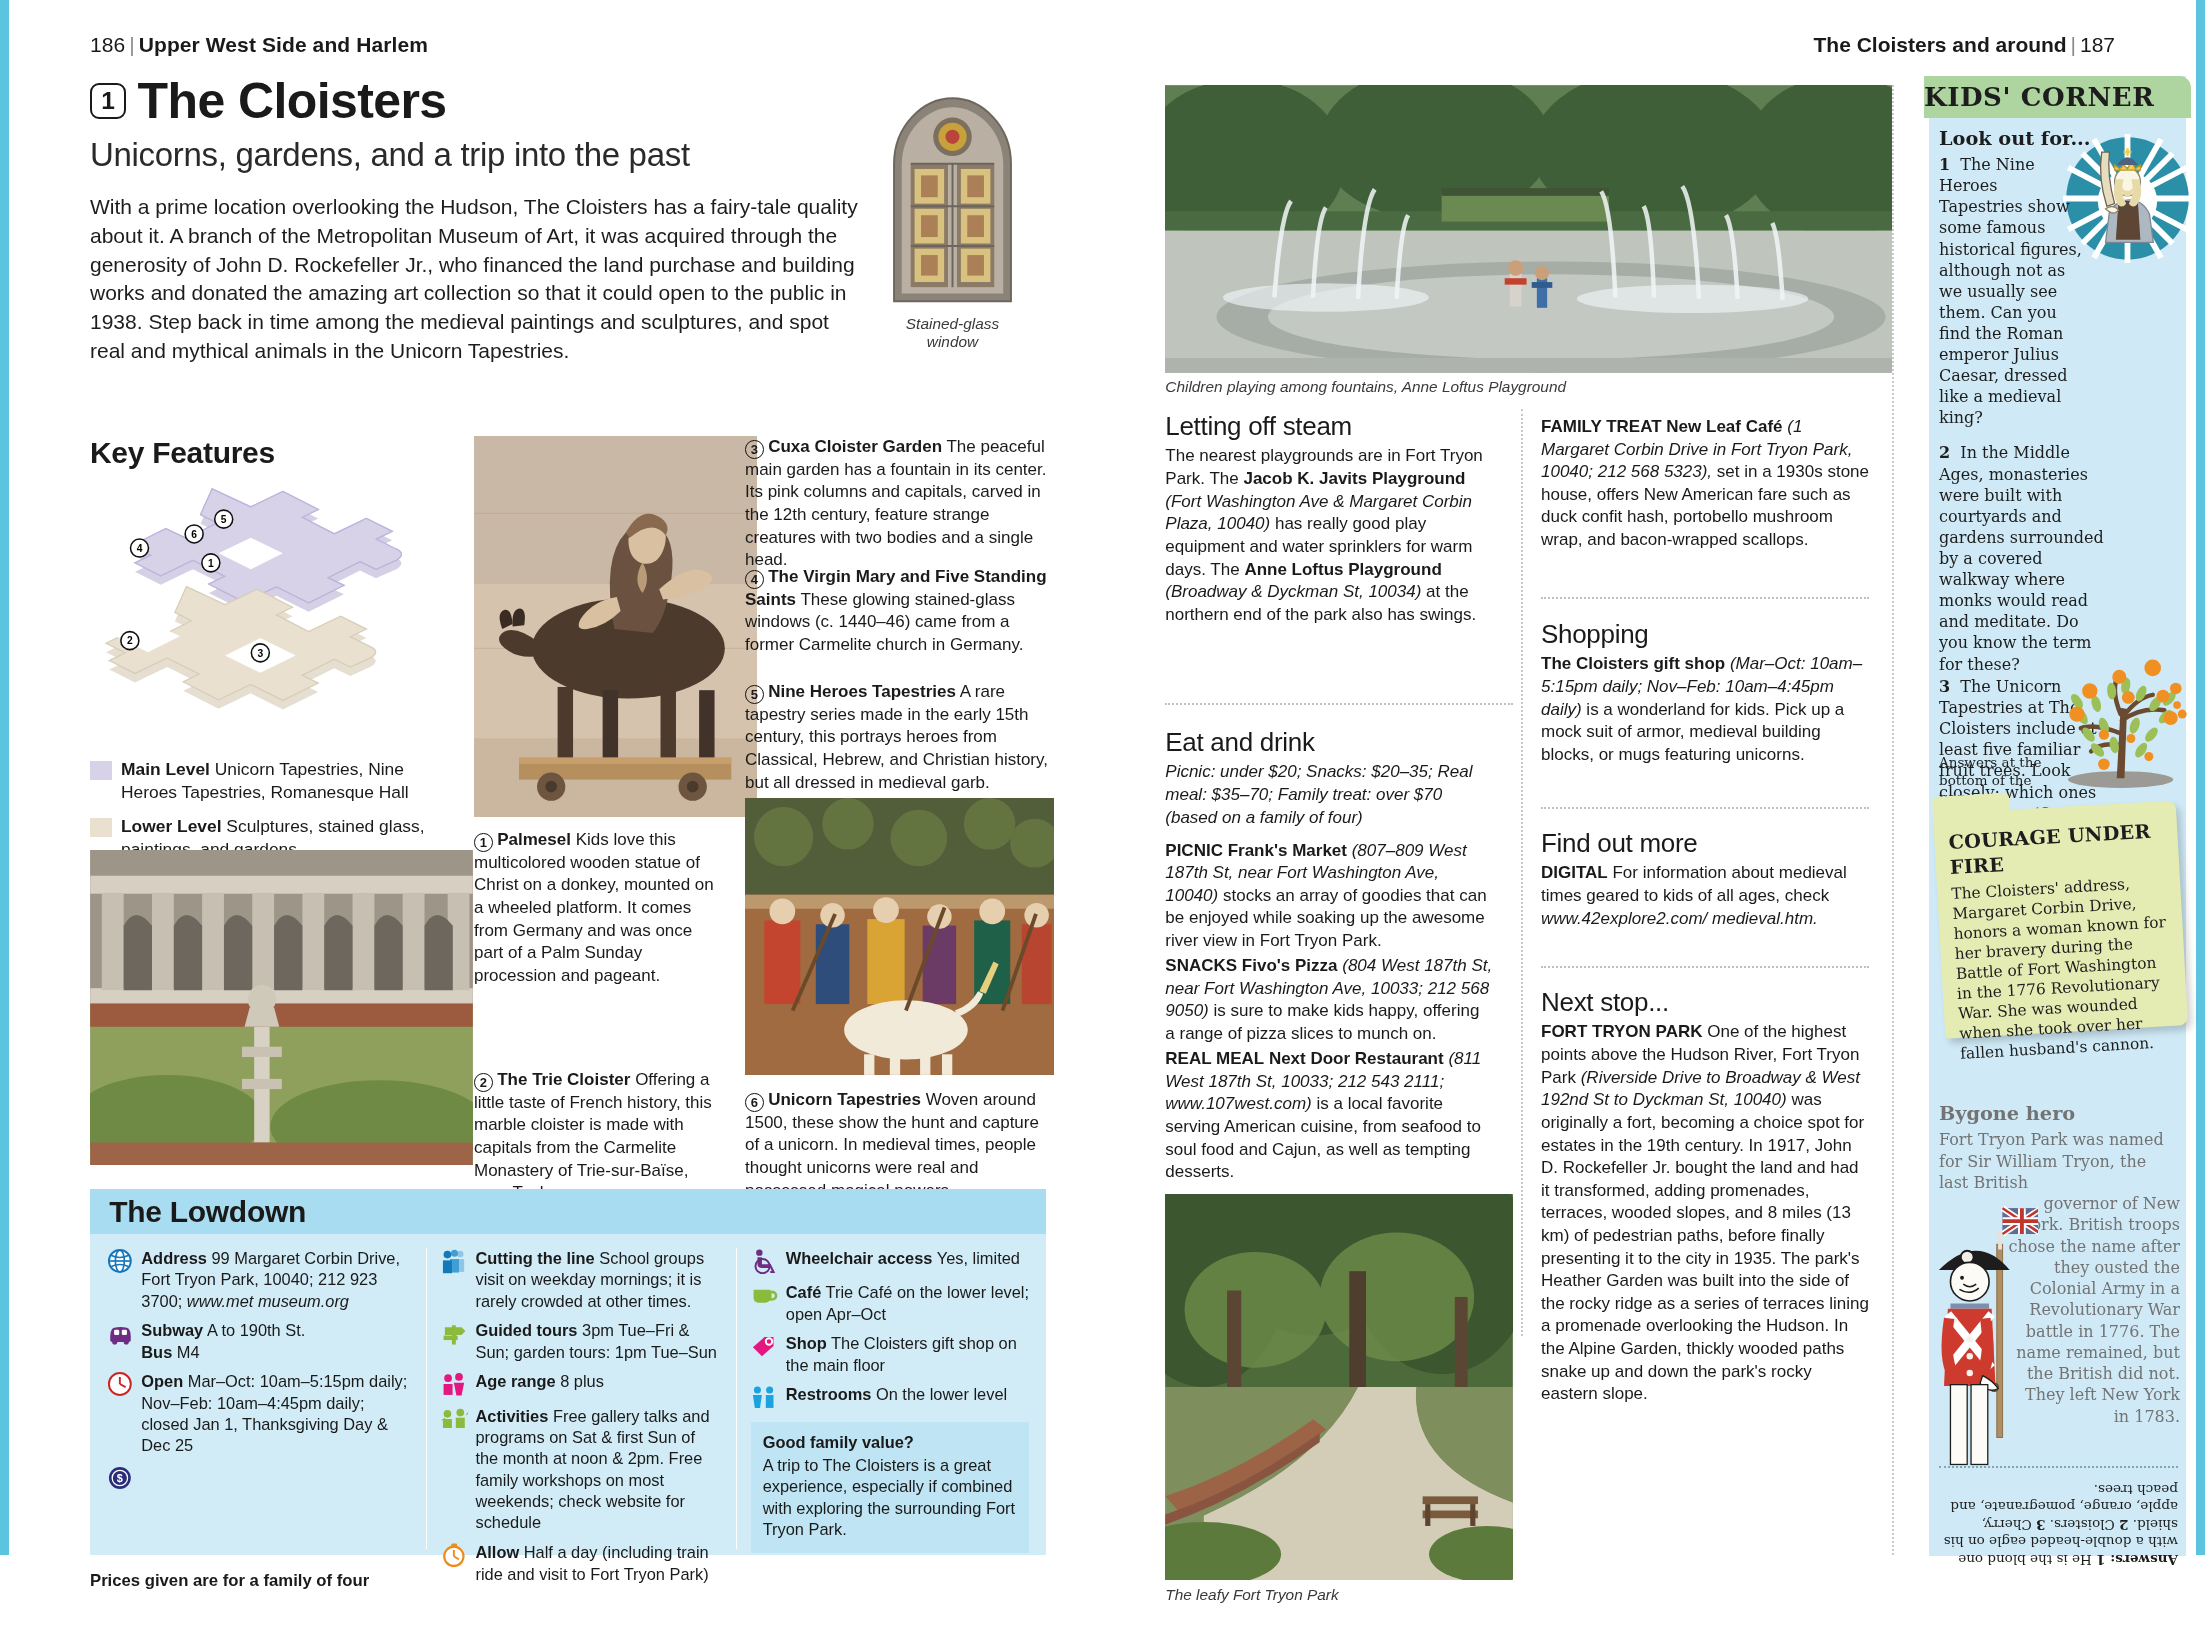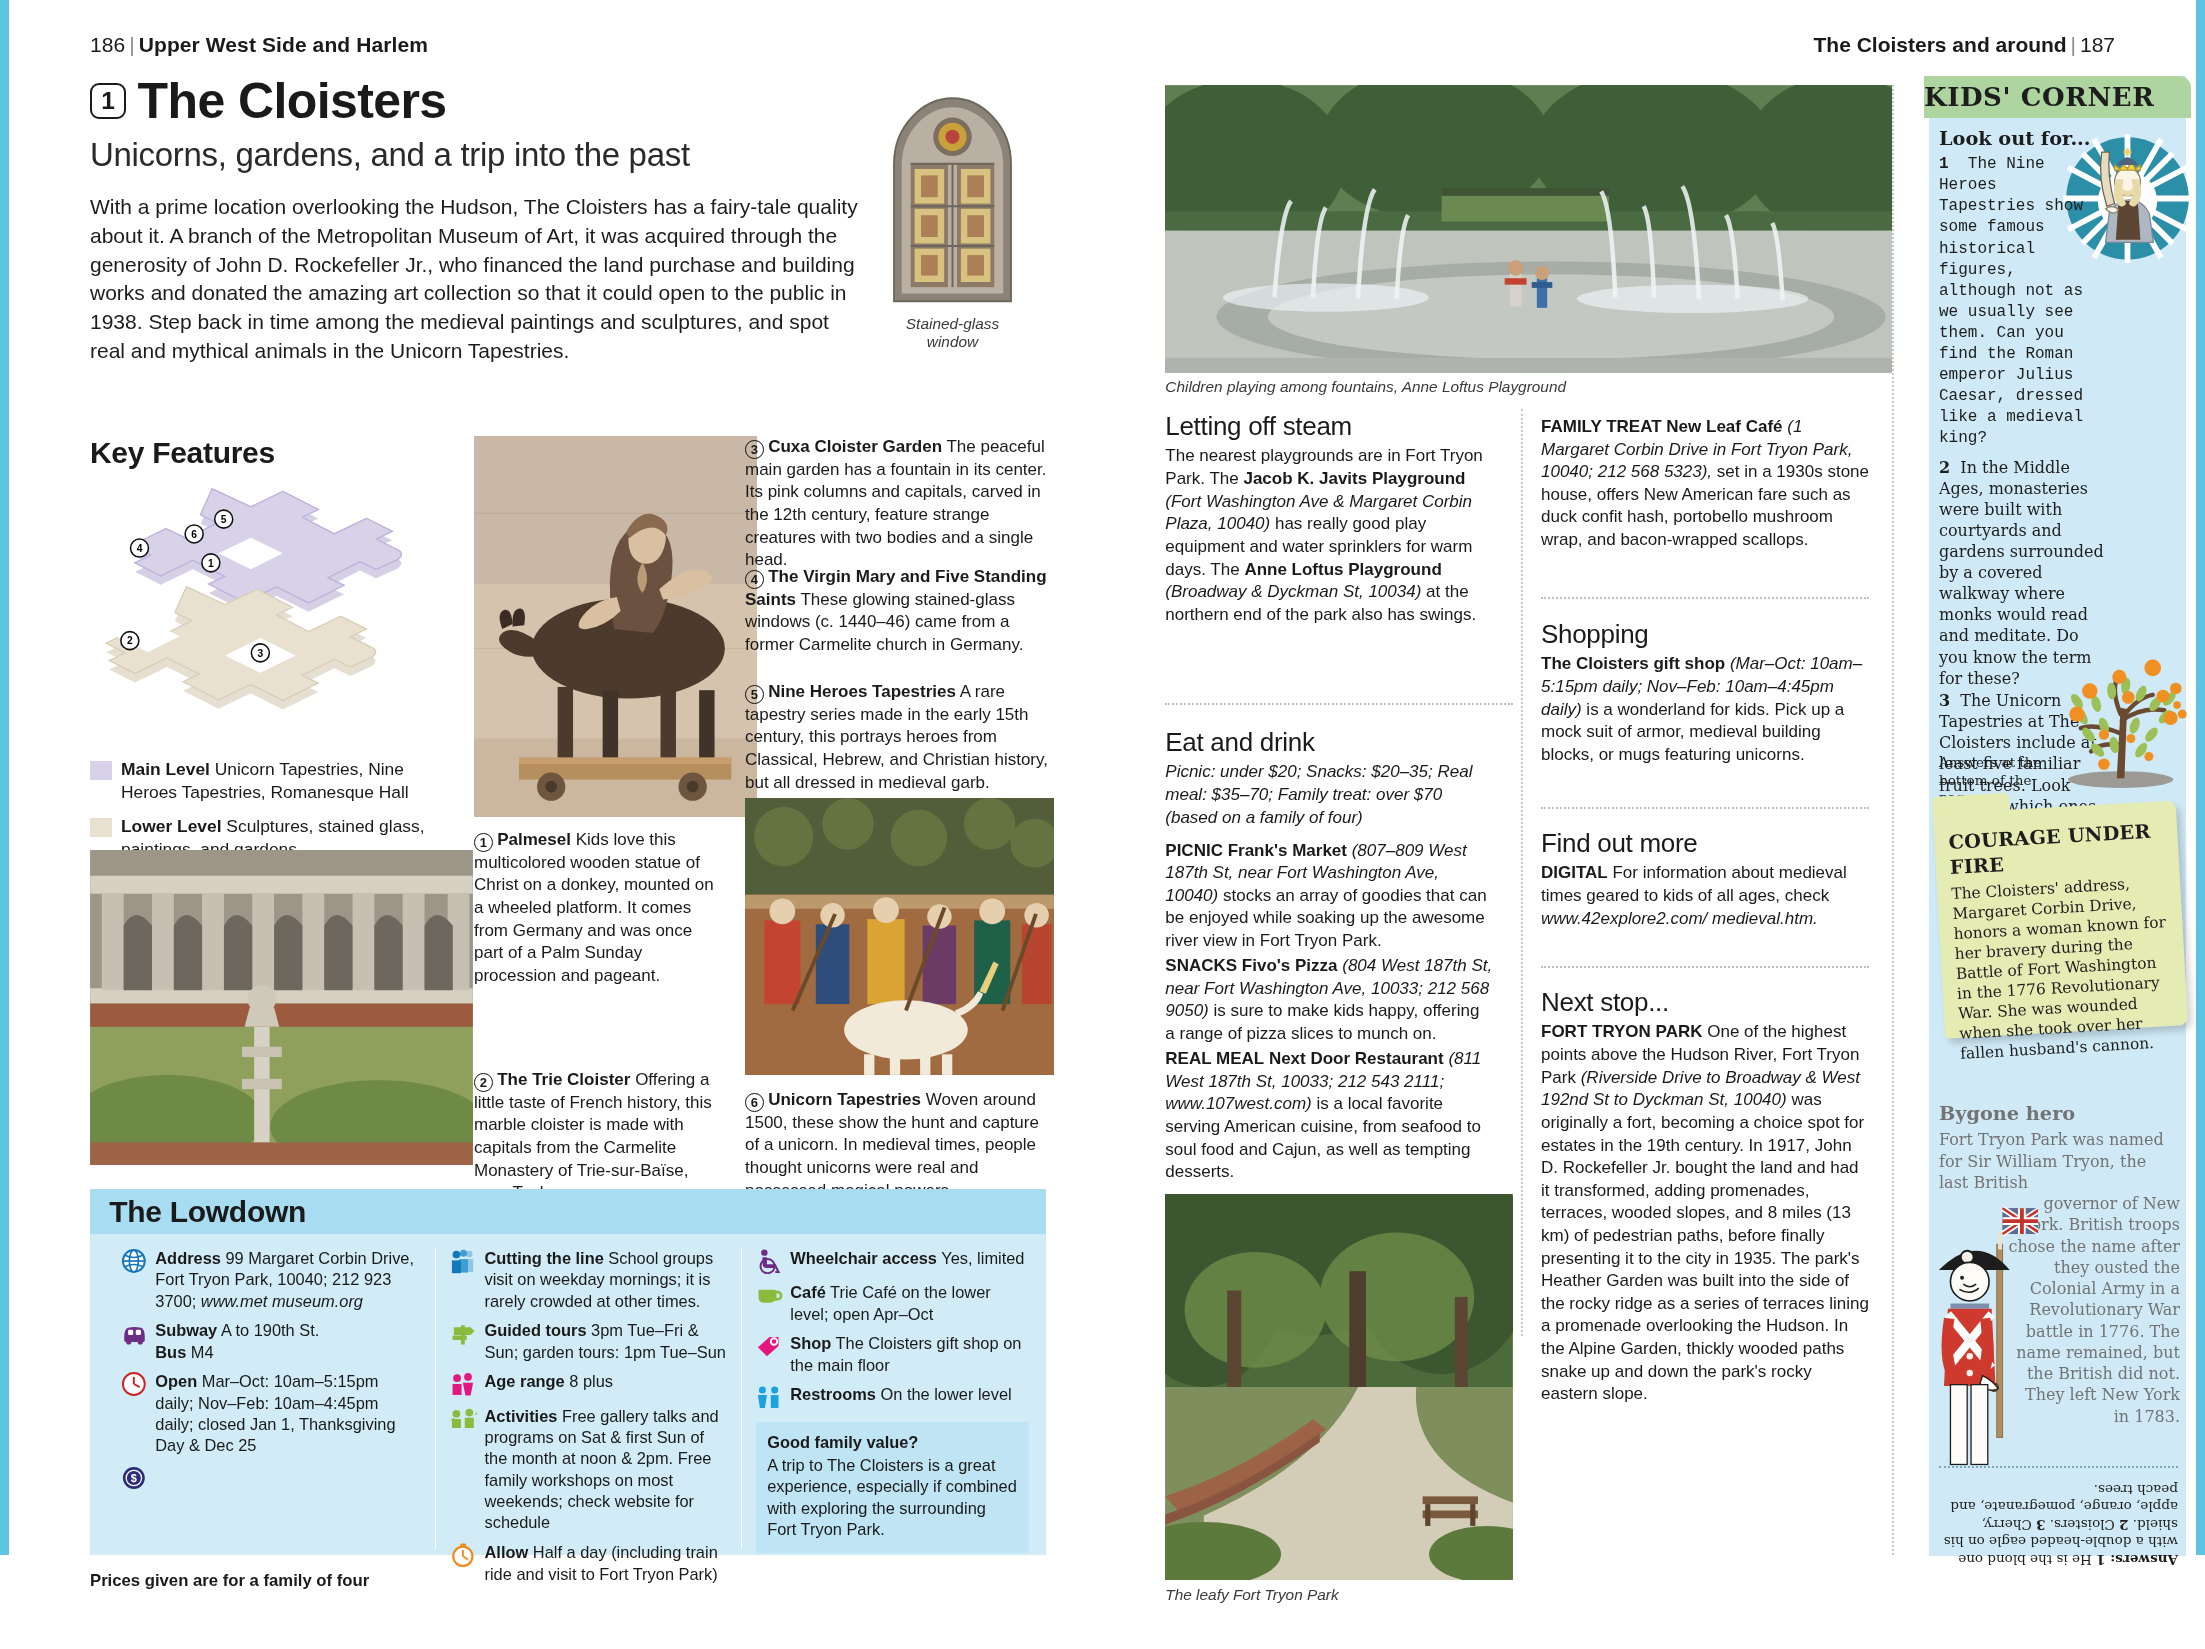--- a/index.html
+++ b/index.html
@@ -74,21 +74,21 @@
 
   
   .lowdown {
     position: absolute; left: 90px; top: 1189px; width: 956px; height: 366px;
     background: #d2ecf7;
   }
   .lowdown-head {
     height: 45px; background: #a8dcf0; display: flex; align-items: center; padding-left: 19.3px;
   }
   .lowdown-head h2 { font-size: 30px; font-weight: bold; letter-spacing: -0.3px; }
-  .lowdown-cols { display: flex; height: calc(100% - 45px); padding: 14px 2.6px 6.4px 2.6px; margin-left: 14px; }
+  .lowdown-cols { display: flex; height: calc(100% - 45px); padding: 14px 2.6px 6.4px 2.6px; }
   .ld-col { position: relative; padding: 0 14px; }
   .ld-col.c1 { width: 335px; }
   .ld-col.c2 { width: 312px; border-left: 1.9px solid #ffffff; }
   .ld-col.c3 { width: 309px; border-left: 1.9px solid #ffffff; }
   .ld-item { display: flex; gap: 7.7px; margin-bottom: 8.4px; font-size: 16.4px; line-height: 1.3; font-weight: 300; }
   .ld-item b { font-weight: bold; }
   .ld-item i { font-style: italic; }
   .ld-ico { flex: 0 0 27px; width: 27px; height: 26px; position: relative; }
   .good-value {
     background: #bfe4f3; padding: 10.3px 11.6px 13px 11.6px; margin-top: 11.6px;
@@ -794,21 +794,21 @@
         <path d="M84 48 q16 -24 32 0 Z" fill="#51627c"></path>
         <rect x="98" y="22" width="4" height="12" fill="#f0cf58"></rect>
         <rect x="94" y="26" width="12" height="4" fill="#f0cf58"></rect>
 
         <path d="M66 116 q12 -8 20 2 q-8 10 -20 -2 Z" fill="#fbf5e6" stroke="#8a8470" stroke-width="2"></path>
       </svg>
     </div>
 
     <div class="kids-body">
       <h4>Look out for...</h4>
-      <p style="margin-bottom:7px; width:147px;font-family:Liberation Mono, monospace;"><span class="qnum">1</span>&nbsp;&nbsp;<span>The Nine Heroes Tapestries show some famous historical figures, although not as we usually see them. Can you find the Roman emperor Julius Caesar, dressed like a medieval king?</span></p>
+      <p style="margin-bottom:14px; width:147px;"><span class="qnum">1</span>&nbsp;&nbsp;<span>The Nine Heroes Tapestries show some famous historical figures, although not as we usually see them. Can you find the Roman emperor Julius Caesar, dressed like a medieval king?</span></p>
       <p style="margin-bottom:1.3px; width:171px;"><span class="qnum">2</span>&nbsp;&nbsp;<span>In the Middle Ages, monasteries were built with courtyards and gardens surrounded by a covered walkway where monks would read and meditate. Do you know the term for these?</span></p>
       <p style="width:161px;"><span class="qnum">3</span>&nbsp;&nbsp;<span>The Unicorn Tapestries at The Cloisters include at least five familiar fruit trees. Look closely: which ones can you spot?</span></p>
     </div>
 
     <div style="position:absolute; left:895px; top:637px; width:138px; height:151px;">
       <svg width="138" height="151" viewBox="0 0 215 235">
         <ellipse cx="110" cy="222" rx="82" ry="13" fill="#9c9a95"></ellipse>
         <path d="M104 220 l6 -110 l10 2 l-4 108 Z" fill="#6b4a32"></path>
         <g stroke="#6b4a32" stroke-width="7" fill="none" stroke-linecap="round">
           <path d="M110 150 q-40 -16 -62 -8"></path>

